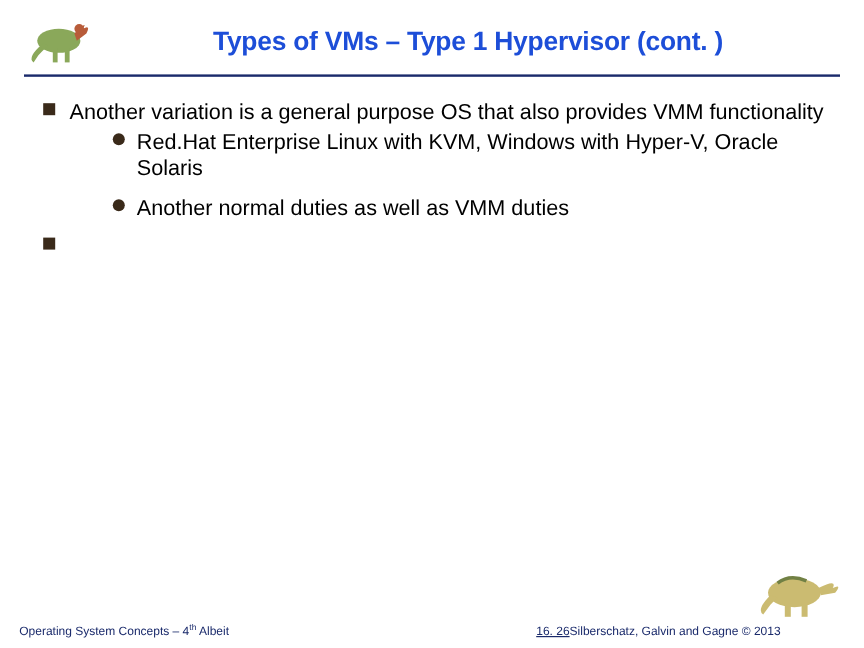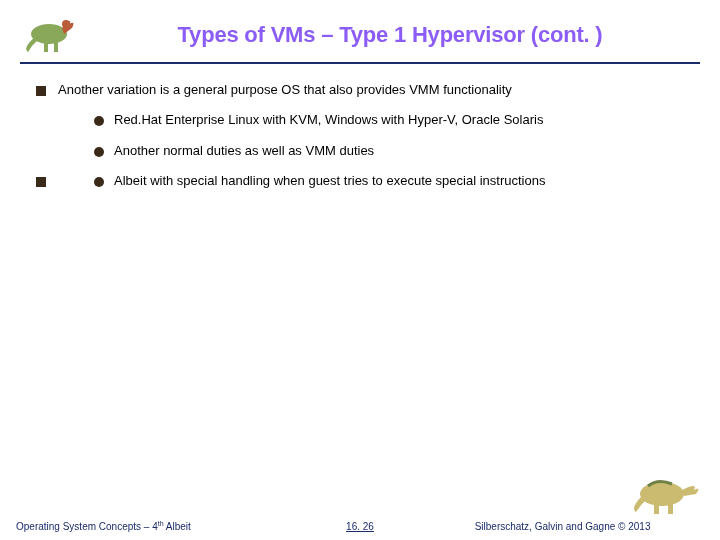--- a/index.html
+++ b/index.html
@@ -18,55 +18,55 @@
   .dino-left {
     position: absolute;
     left: 14px;
     top: 6px;
     width: 70px;
     height: 50px;
   }
   .title {
     font-size: 22px;
     font-weight: bold;
-    color: #8b5cf6;
+    color: #1d4ed8;
     text-align: center;
     padding-left: 70px;
     padding-right: 10px;
     letter-spacing: -0.2px;
   }
   .rule {
     margin: 4px 20px 0 20px;
     border: none;
     border-top: 2px solid #1a2a6b;
   }
   .content {
     padding: 18px 30px 0 30px;
-    font-size: 13px;
+    font-size: 18px;
     color: #000;
     line-height: 1.25;
   }
   .lvl1 {
     position: relative;
     padding-left: 28px;
     margin-bottom: 8px;
   }
   .lvl1::before {
     content: "";
     position: absolute;
     left: 6px;
     top: 4px;
     width: 10px;
     height: 10px;
     background: #3a2a1a;
   }
   .lvl2 {
     position: relative;
     padding-left: 56px;
-    margin-top: 14px;
+    margin-top: 2px;
     margin-bottom: 10px;
   }
   .lvl2::before {
     content: "";
     position: absolute;
     left: 36px;
     top: 4px;
     width: 10px;
     height: 10px;
     background: #3a2a1a;
@@ -78,21 +78,21 @@
     left: 0;
     right: 0;
     padding: 0 16px;
     font-size: 10px;
     color: #1a2a6b;
     display: flex;
     align-items: flex-end;
     justify-content: space-between;
   }
   .footer-left { flex: 1; text-align: left; }
-  .footer-center { flex: 1; text-align: center; text-decoration: underline; }
+  .footer-center { flex: 1; text-align: right; text-decoration: underline; }
   .footer-right { flex: 1; font-style: normal; }
   .sup { font-size: 7px; vertical-align: super; }
   .dino-right {
     position: absolute;
     right: 14px;
     bottom: 24px;
     width: 78px;
     height: 52px;
     opacity: 0.95;
   }
@@ -117,23 +117,20 @@
   <div class="lvl1">
     <span>Another variation is a general purpose OS that also provides VMM functionality</span>
     <div class="lvl2">
       <span>Red.Hat Enterprise Linux with KVM, Windows with Hyper-V, Oracle Solaris</span>
     </div>
     <div class="lvl2">
       <span>Another normal duties as well as VMM duties</span>
     </div>
   </div>
   <div class="lvl1">
-    <div class="lvl2">
-      <span>Albeit with special handling when guest tries to execute special instructions</span>
-    </div>
   </div>
 </div>
 
 <svg class="dino-right" viewBox="0 0 78 52">
   <ellipse cx="34" cy="30" rx="22" ry="12" fill="#c9b86a"></ellipse>
   <path d="M54 26 Q70 18 66 26 Q74 22 68 30 L56 32 Z" fill="#c9b86a"></path>
   <path d="M14 32 Q2 44 8 48 L14 40 Q20 34 20 34 Z" fill="#c9b86a"></path>
   <rect x="26" y="38" width="5" height="12" fill="#c9b86a"></rect>
   <rect x="40" y="38" width="5" height="12" fill="#c9b86a"></rect>
   <path d="M20 22 Q30 14 44 20" stroke="#6a7a3a" stroke-width="3" fill="none"></path>

